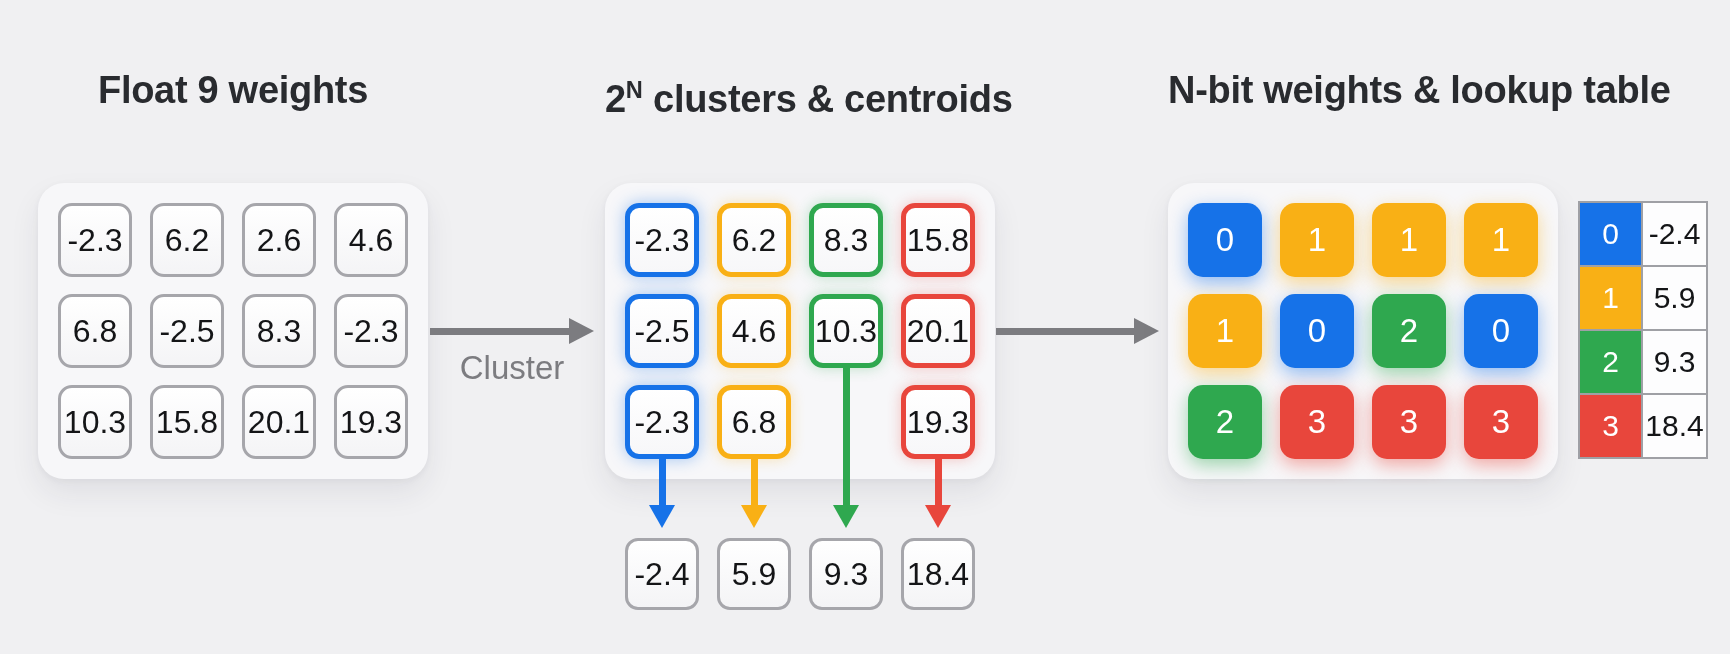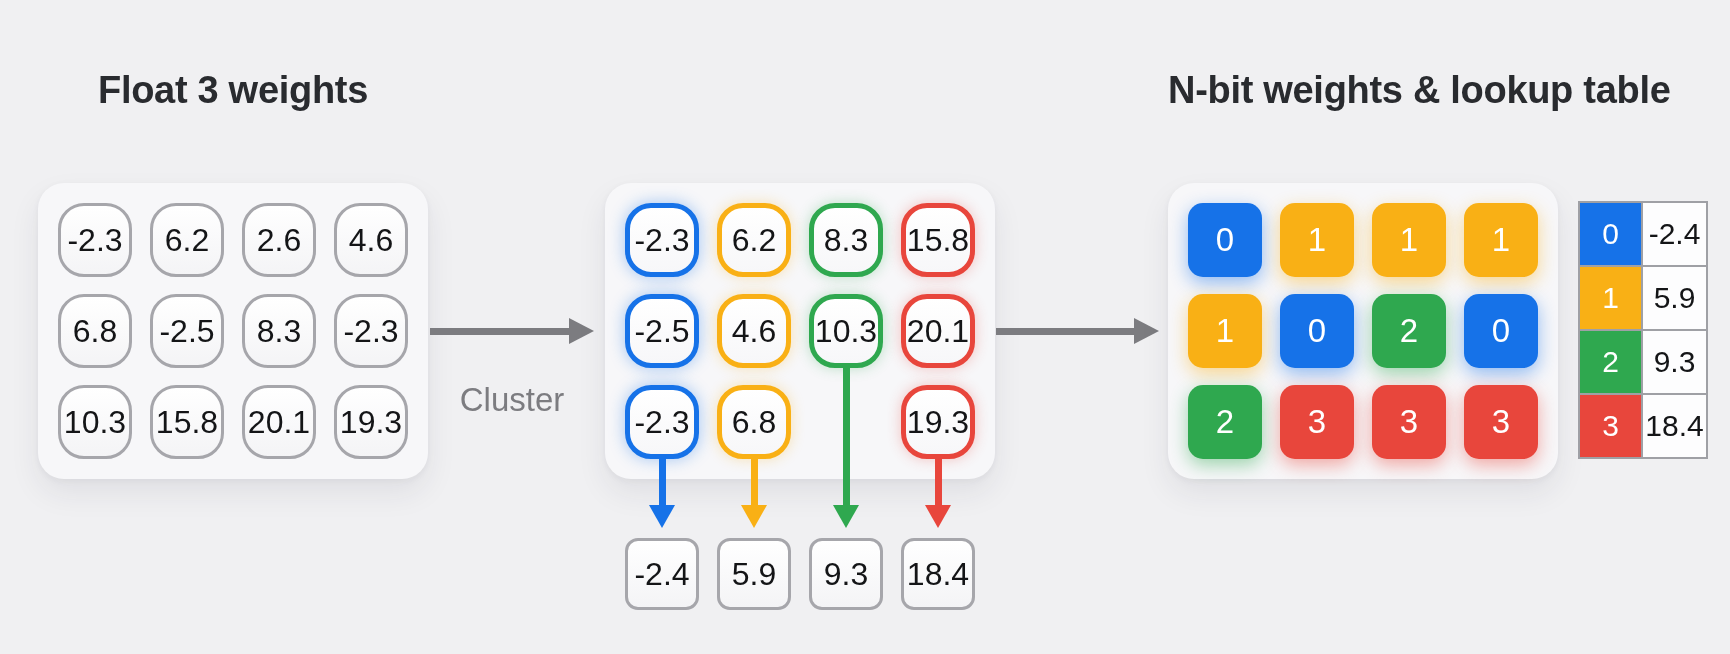--- a/index.html
+++ b/index.html
@@ -32,21 +32,21 @@
     grid-template-rows:repeat(3,74px);
     gap:17px 18px;
     box-shadow:0 14px 30px rgba(40,40,60,.08),0 2px 6px rgba(40,40,60,.05);
   }
   #panel-float16{left:38px;}
   #panel-clusters{left:605px;}
   #panel-nbit{left:1168px;}
 
   
   .cell{
-    border-radius:26px;box-sizing:border-box;
+    border-radius:14px;box-sizing:border-box;
     display:flex;align-items:center;justify-content:center;
     font-size:32px;color:#141517;
   }
   .cell.plain{
     background:linear-gradient(180deg,#ffffff,#f4f4f6);
     border:3px solid #a6a6ab;
   }
   .cell.clustered{
     background:linear-gradient(180deg,#ffffff,#f7f7f9);
     border:5px solid #999;
@@ -95,21 +95,21 @@
   .rarrow .head{position:absolute;top:0;width:0;height:0;
     border-top:13px solid transparent;border-bottom:13px solid transparent;
     border-left:25px solid #7c7c80;}
   #arrow-cluster{left:430px;width:164px;}
   #arrow-cluster .shaft{width:140px;} #arrow-cluster .head{left:139px;}
   #arrow-store{left:996px;width:163px;}
   #arrow-store .shaft{width:139px;} #arrow-store .head{left:138px;}
 
   .flow-label{
     position:absolute;top:347px;width:180px;height:42px;line-height:42px;
-    text-align:center;font-size:33px;color:#7c7c80;margin-top:32px;
+    text-align:center;font-size:33px;color:#7c7c80;
   }
   #label-cluster{left:422px;}
   #label-store{left:987px;}
 
   
   .lookup{
     position:absolute;left:1578px;top:201px;
     background:#9fa0a5;padding:2px;
     display:grid;grid-template-columns:61px 63px;grid-auto-rows:62px;gap:2px;
   }
@@ -119,21 +119,22 @@
   .lcell.idx[data-color="yellow"]{background:#f9b015;}
   .lcell.idx[data-color="green"] {background:#2fa84f;}
   .lcell.idx[data-color="red"]   {background:#e8463c;}
   .lcell.val{background:#fdfdfe;color:#141517;}
 </style>
 </head>
 <body>
 
 <div class="canvas">
 
-  <div class="sec-title" id="title-float16">Float 3 weights</div>
+  <div class="sec-title" id="title-float16">Float 9 weights</div>
+  <div class="sec-title" id="title-clusters"><span>2</span><span class="sup">N</span><span> clusters &amp; centroids</span></div>
   <div class="sec-title" id="title-nbit">N-bit weights &amp; lookup table</div>
 
   <div class="panel" id="panel-float16">
     <div class="cell plain">-2.3</div>
     <div class="cell plain">6.2</div>
     <div class="cell plain">2.6</div>
     <div class="cell plain">4.6</div>
     <div class="cell plain">6.8</div>
     <div class="cell plain">-2.5</div>
     <div class="cell plain">8.3</div>

